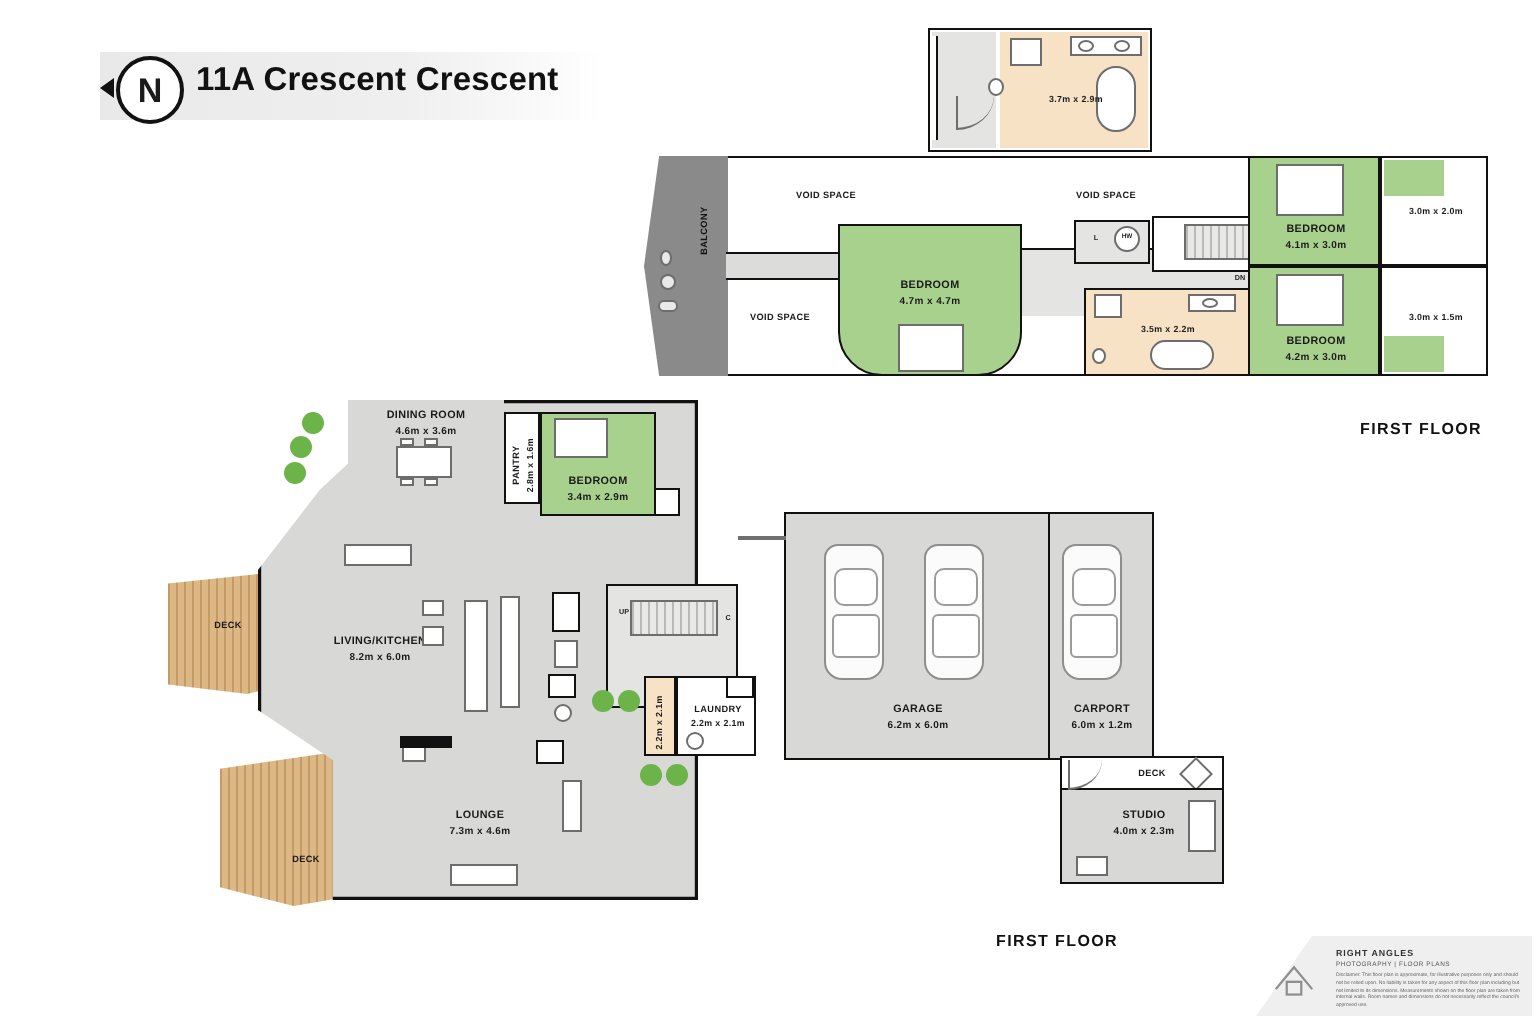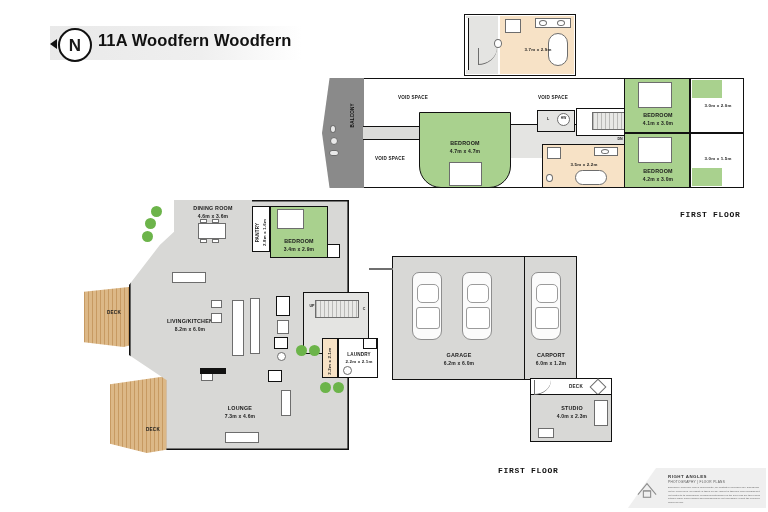--- a/index.html
+++ b/index.html
@@ -31,21 +31,21 @@
 
   .lbl{position:absolute;text-align:center;font-size:4.6px;font-weight:bold;
        line-height:1.45;letter-spacing:.2px;color:#1a1a1a;
        white-space:nowrap;pointer-events:none;}
   .lbl .d{font-size:4.4px;font-weight:bold;display:block;}
   .lbl.big{font-size:5.4px;}
   .lbl.big .d{font-size:5px;}
   .vert{transform:rotate(-90deg);transform-origin:center center;}
 
   .floorlabel{position:absolute;font-size:8px;font-weight:bold;
-      letter-spacing:.7px;color:#111;font-family:Liberation Mono, monospace;}
+      letter-spacing:.7px;color:#111;}
 
   
   .fx{position:absolute;box-sizing:border-box;border:.8px solid #6d6d6d;
       background:#ffffff;}
   .fxr{border-radius:50%;}
   .wall{position:absolute;background:#111;}
   .thin{position:absolute;background:#6f6f6f;}
   .win{position:absolute;background:#ffffff;border-top:1.3px solid #111;
       border-bottom:1.3px solid #111;}
   .winv{position:absolute;background:#ffffff;border-left:1.3px solid #111;
@@ -91,21 +91,21 @@
       border-left:28px solid #ffffff;border-bottom:40px solid transparent;}
 </style>
 </head>
 <body>
 
 <div class="abs" id="header-bar"></div>
 <div class="abs" id="compass-tick"></div>
 <div class="abs" id="compass">
   <span>N</span>
 </div>
-<div class="abs" id="page-title">11A Woodfern Woodfern</div>
+<div class="abs" id="page-title">11A Crescent Crescent</div>
 
 <div>
 
   <div class="abs room white" style="left:464px;top:14px;width:112px;height:62px;"></div>
   <div class="abs room cream nob" style="left:500px;top:16px;width:74px;height:58px;"></div>
   <div class="abs lgrey" style="left:466px;top:16px;width:32px;height:58px;"></div>
   <div class="abs winv" style="left:464px;top:18px;width:3px;height:52px;"></div>
 
   <div class="abs fx" style="left:505px;top:19px;width:16px;height:14px;"></div>
   <div class="abs fx fxr" style="left:494px;top:39px;width:8px;height:9px;"></div>

